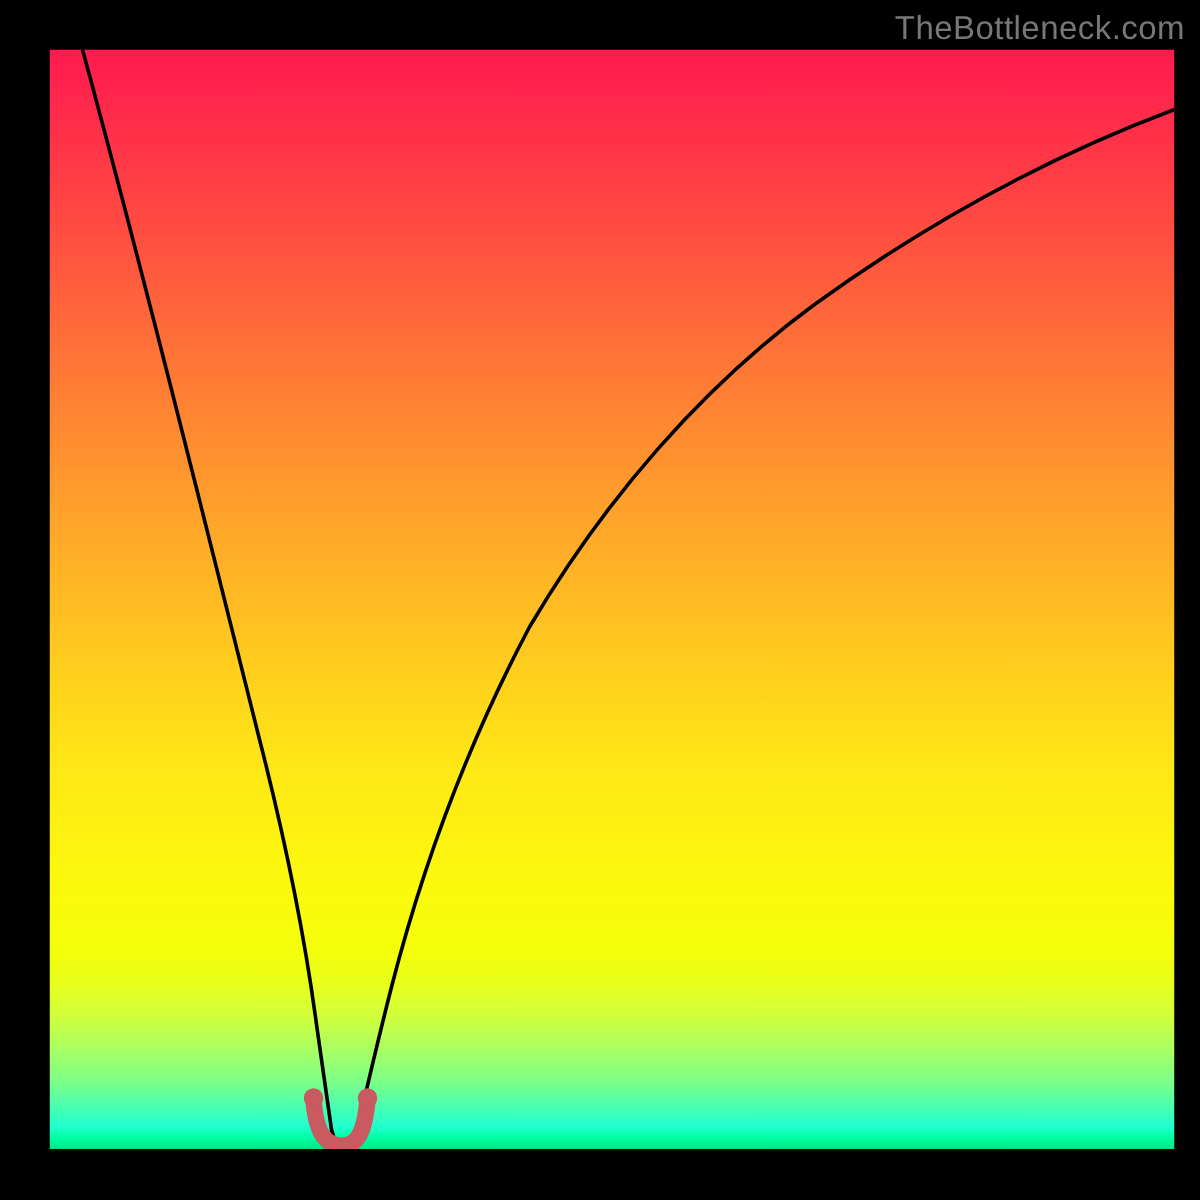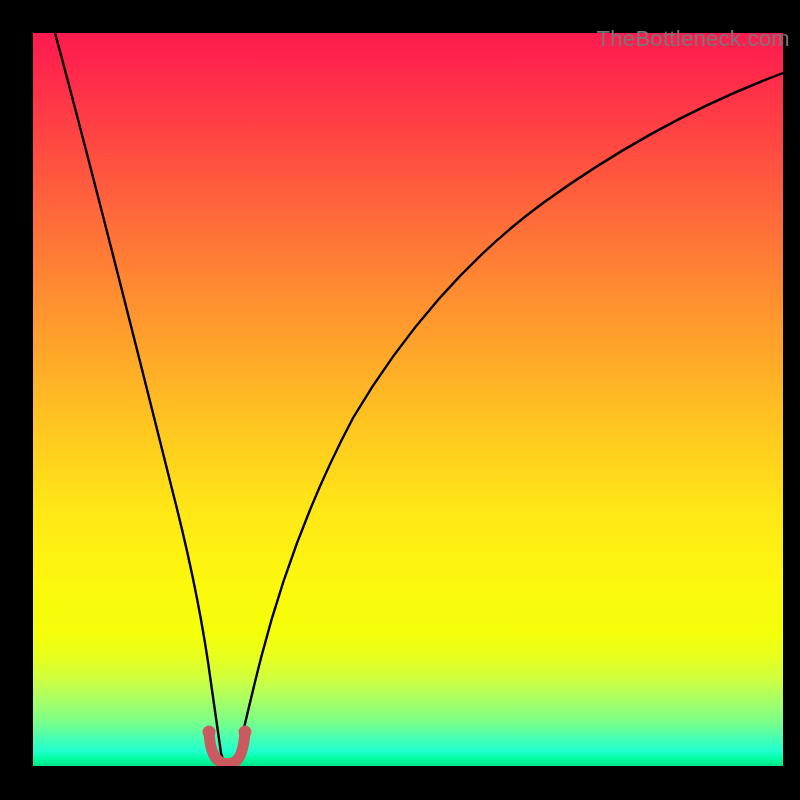--- a/index.html
+++ b/index.html
@@ -56,21 +56,20 @@
   }
   .watermark {
     position: absolute;
     top: 6px;
     right: 10px;
     color: #777;
     font-size: 22px;
     font-weight: 500;
     letter-spacing: 0.3px;
     font-family: Arial, Helvetica, sans-serif;
-    margin-top: 20px;
   }
   svg.curve {
     position: absolute;
     top: 0;
     left: 0;
     width: 750px;
     height: 733px;
   }
 </style>
 </head>

